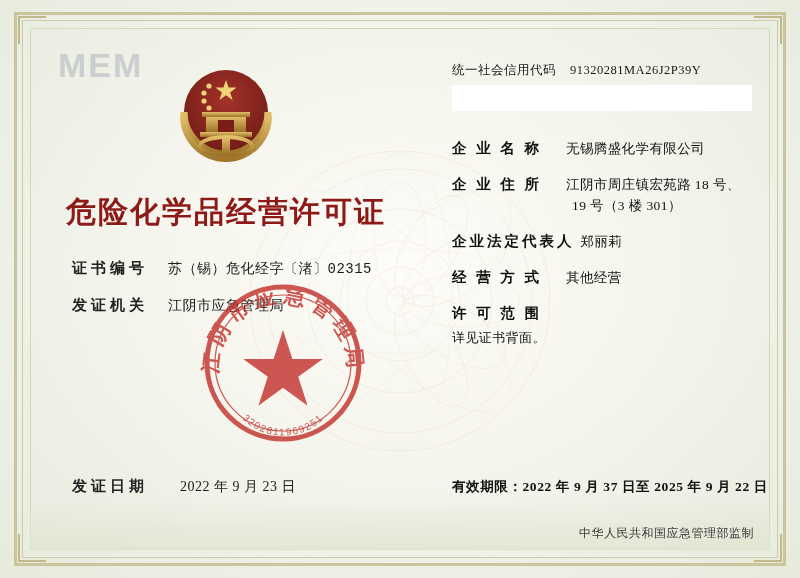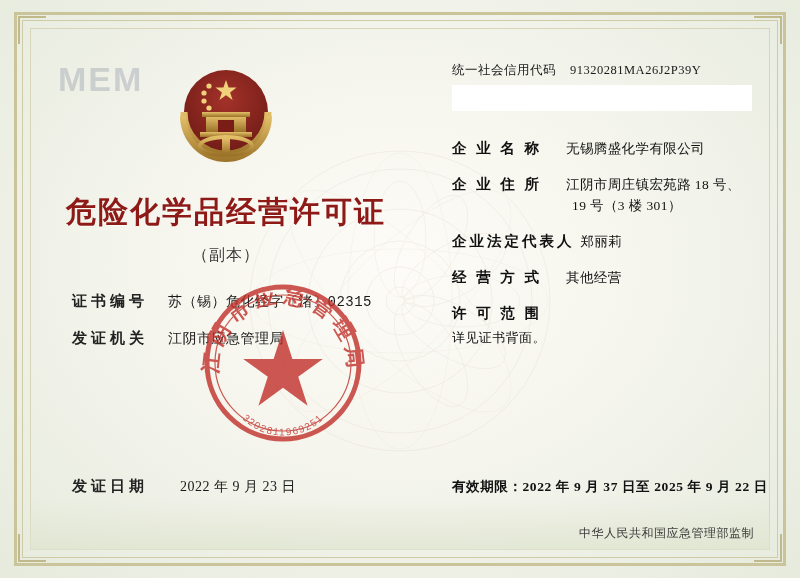--- a/index.html
+++ b/index.html
@@ -61,21 +61,21 @@
     transform: translate(-50%, -50%);
     width: 330px;
     height: 330px;
     opacity: 0.35;
     pointer-events: none;
   }
 
   .watermark-mem {
     position: absolute;
     left: 58px;
-    top: 60px;
+    top: 46px;
     font-size: 34px;
     font-weight: bold;
     letter-spacing: 2px;
     color: #bfc4c7;
     opacity: 0.75;
     font-family: "Liberation Sans", sans-serif;
   }
 
   
   .left-col {
@@ -338,21 +338,20 @@
           <circle cx="38" cy="41" r="2.6"></circle>
           <circle cx="43" cy="48" r="2.6"></circle>
         </g>
 
         <ellipse cx="60" cy="86" rx="26" ry="9" fill="none" stroke="url(#gGold)" stroke-width="4"></ellipse>
         <rect x="56" y="78" width="8" height="16" fill="url(#gGold)"></rect>
       </svg>
     </div>
 
     <div class="main-title">危险化学品经营许可证</div>
-    <div class="sub-title">（副本）</div>
 
     <div class="left-fields">
       <div class="field-row">
         <span class="field-label">证书编号</span>
         <span class="field-value">苏（锡）危化经字〔渚〕02315</span>
       </div>
       <div class="field-row">
         <span class="field-label">发证机关</span>
         <span class="field-value">江阴市应急管理局</span>
       </div>

